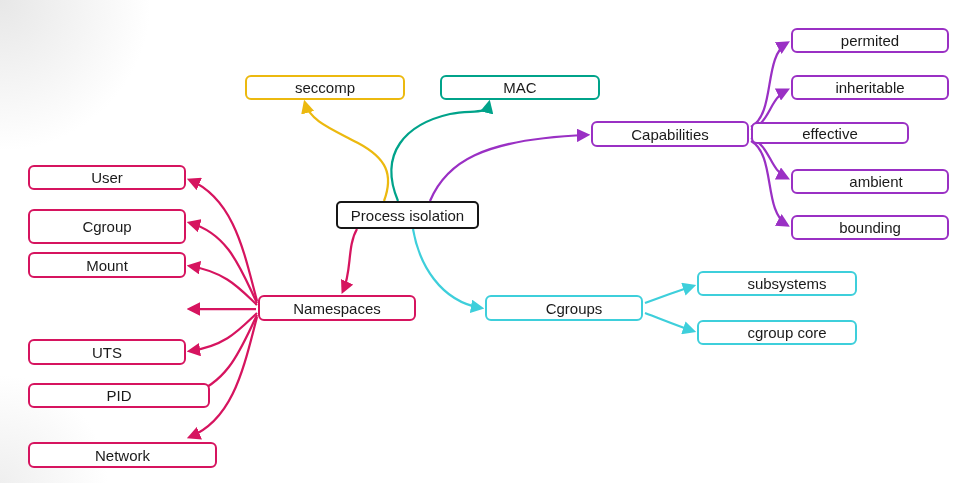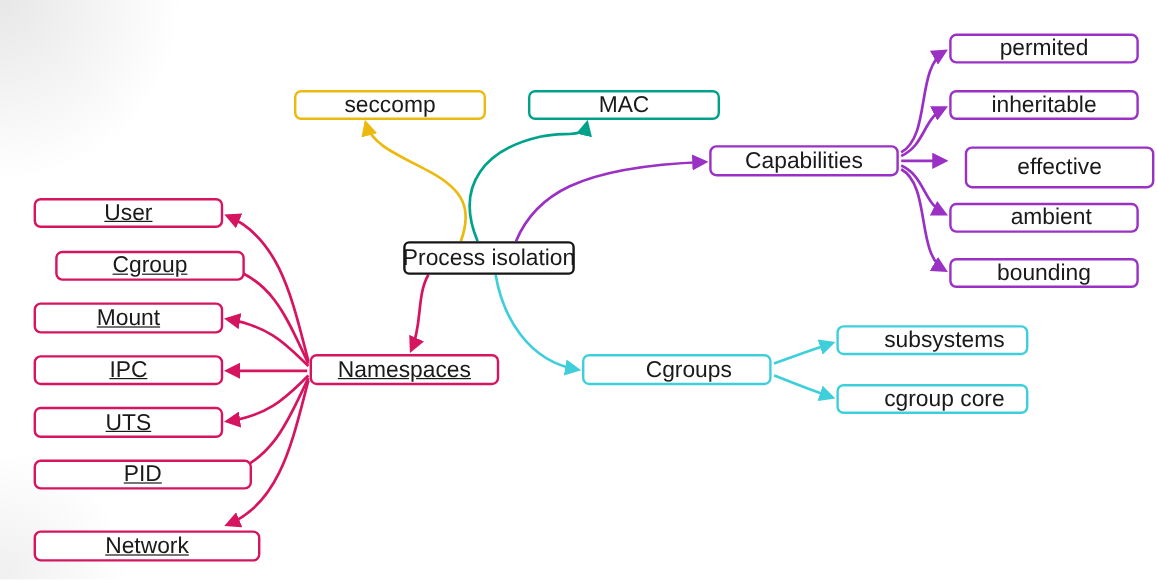--- a/index.html
+++ b/index.html
@@ -20,29 +20,29 @@
   svg.edges{
     position:absolute;left:0;top:0;width:965px;height:483px;
   }
   .node{
     position:absolute;
     box-sizing:border-box;
     background:#ffffff;
     border:2px solid #000;
     border-radius:6px;
     display:flex;align-items:center;justify-content:center;
-    font-size:19px;color:#1a1a1a;
+    font-size:15px;color:#1a1a1a;
     white-space:nowrap;
     line-height:1;
     cursor:default;
   }
   .b-gold  {border-color:#ecb90f;text-align:right;}
   .b-teal  {border-color:#00a38a;}
   .b-purple{border-color:#9a30c4;}
-  .b-pink  {border-color:#d6145f;text-decoration:underline;}
+  .b-pink  {border-color:#d6145f;}
   .b-cyan  {border-color:#3ecfdb;padding-left:20px;}
   .b-root  {border:2.5px solid #161616;border-radius:5px;}
   path.edge{fill:none;stroke-width:2.25px;}
   .s-gold  {stroke:#ecb90f;}
   .s-teal  {stroke:#00a38a;}
   .s-purple{stroke:#9a30c4;}
   .s-pink  {stroke:#d6145f;}
   .s-cyan  {stroke:#3ecfdb;}
 </style>
 </head>
@@ -95,29 +95,28 @@
   </svg>
 
   <div class="node b-root" style="left:336px;top:201px;width:143px;height:28px;">Process isolation</div>
 
   <div class="node b-gold" style="left:245px;top:75px;width:160px;height:25px;">seccomp</div>
   <div class="node b-teal" style="left:440px;top:75px;width:160px;height:25px;">MAC</div>
 
   <div class="node b-purple" style="left:591px;top:121px;width:158px;height:26px;">Capabilities</div>
   <div class="node b-purple" style="left:791px;top:28px;width:158px;height:25px;">permited</div>
   <div class="node b-purple" style="left:791px;top:75px;width:158px;height:25px;">inheritable</div>
-  <div class="node b-purple" style="left:804px;top:122px;width:158px;height:35px;">effective</div>
+  <div class="node b-purple" style="left:751px;top:122px;width:158px;height:22px;">effective</div>
   <div class="node b-purple" style="left:791px;top:169px;width:158px;height:25px;padding-left:12px;">ambient</div>
   <div class="node b-purple" style="left:791px;top:215px;width:158px;height:25px;">bounding</div>
 
   <div class="node b-pink" style="left:258px;top:295px;width:158px;height:26px;">Namespaces</div>
   <div class="node b-pink" style="left:28px;top:165px;width:158px;height:25px;">User</div>
-  <div class="node b-pink" style="left:28px;top:209px;width:158px;height:25px;margin-left:18px;">Cgroup</div>
+  <div class="node b-pink" style="left:28px;top:209px;width:158px;height:35px;">Cgroup</div>
   <div class="node b-pink" style="left:28px;top:252px;width:158px;height:26px;">Mount</div>
-  <div class="node b-pink" style="left:28px;top:296px;width:158px;height:25px;">IPC</div>
   <div class="node b-pink" style="left:28px;top:339px;width:158px;height:26px;">UTS</div>
   <div class="node b-pink" style="left:28px;top:383px;width:182px;height:25px;">PID</div>
   <div class="node b-pink" style="left:28px;top:426px;width:189px;height:26px;margin-top:16px;">Network</div>
 
   <div class="node b-cyan" style="left:485px;top:295px;width:158px;height:26px;">Cgroups</div>
   <div class="node b-cyan" style="left:697px;top:271px;width:160px;height:25px;">subsystems</div>
   <div class="node b-cyan" style="left:697px;top:320px;width:160px;height:25px;">cgroup core</div>
 
 </div>
 

